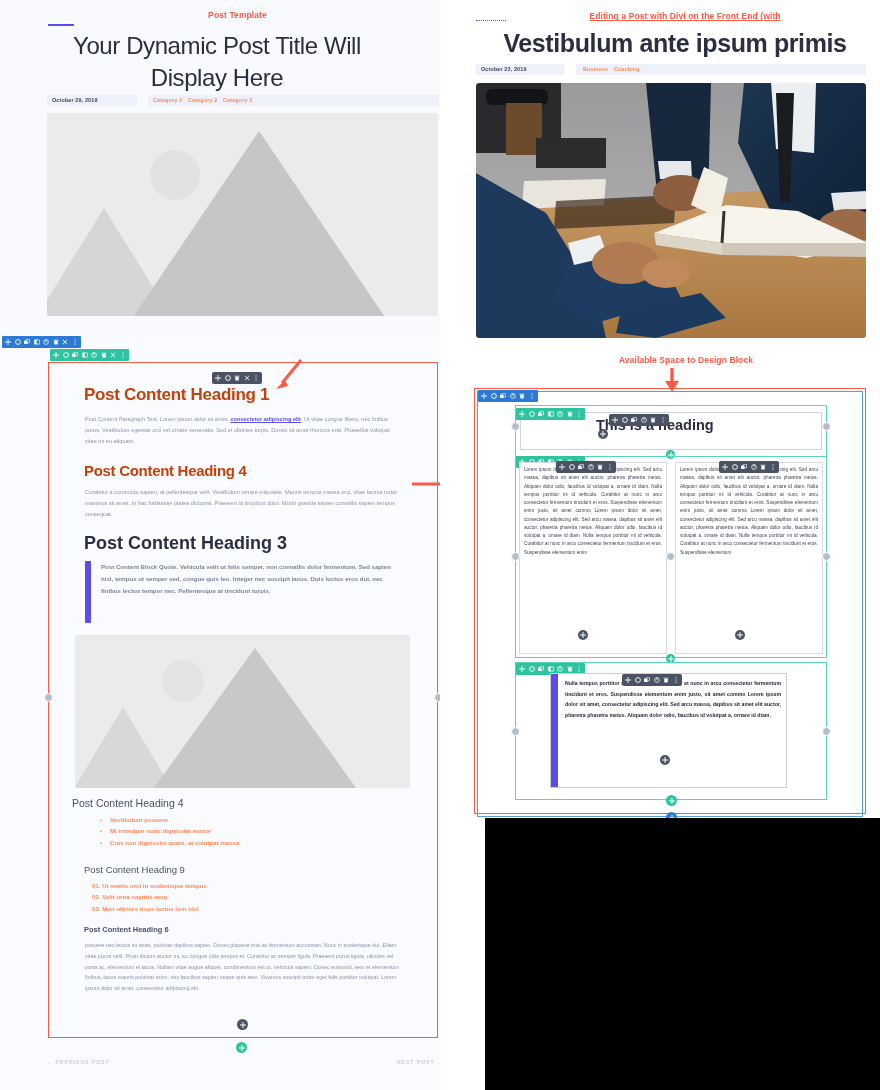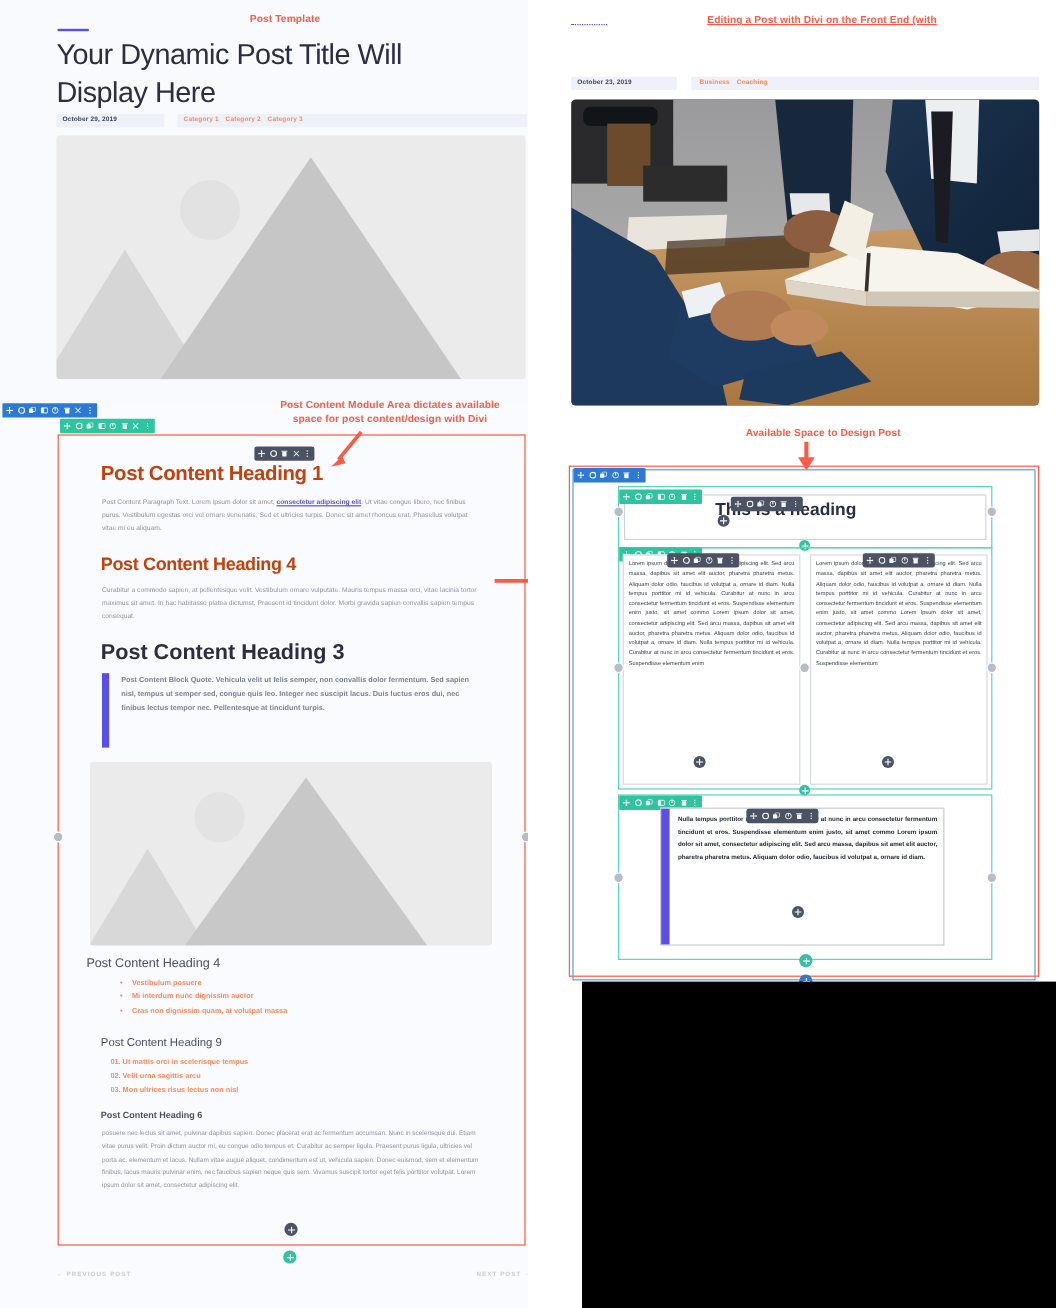--- a/index.html
+++ b/index.html
@@ -30,20 +30,21 @@
     letter-spacing: .1px;
   }
 
   
   .accent-rule { position:absolute; width:26px; height:2px; background:#5b4ee8; }
   .post-title {
     position: absolute;
     color: #2b2d42;
     font-weight: normal;
     letter-spacing: -.4px;
+    text-align: center;
   }
   .meta-bar { position:absolute; height:11px; background:#eef0fa; border-radius:1px; }
   .meta-text {
     position:absolute; font-size:5.4px; font-weight:bold; letter-spacing:.15px;
     line-height:11px; white-space:nowrap;
   }
   .meta-date { color:#3d4263; }
   .meta-cat  { color:#fb8a5a; }
 
   
@@ -254,24 +255,20 @@
       </span>
     <span class="ic">
         <svg viewBox="0 0 10 10">
           <circle cx="5" cy="1.4" r="1"></circle>
           <circle cx="5" cy="5" r="1"></circle>
           <circle cx="5" cy="8.6" r="1"></circle>
         </svg>
       </span>
   </div>
 
-  <div class="caption" style="left:225px; top:331px; width:200px;">
-    <div>Post Content Module Area dictates available</div>
-    <div>space for post content/design with Divi</div>
-  </div>
 
   <svg class="arrow-svg" style="left:272px; top:358px; width:36px; height:32px;" viewBox="0 0 36 32">
     <path d="M29 2 L10 25" stroke="#fb5a45" stroke-width="3" fill="none"></path>
     <path d="M4 31 L13 22 L16 28 Z" fill="#fb5a45"></path>
   </svg>
 
   <div class="redbox" style="left:48px; top:362px; width:390px; height:676px;"></div>
 
   <div class="tbar dark" style="left:212px; top:372px;">
     <span class="ic">
@@ -372,20 +369,21 @@
     <path d="M74 1 L90 8 L74 15 Z" fill="#fb5a45"></path>
   </svg>
 
   <div class="panel panel-right"></div>
   <div class="pagebg"></div>
 
   <div class="caption" style="left:560px; top:10px; width:250px;text-decoration:underline;">Editing a Post with Divi on the Front End (with</div>
 
   <div class="accent-rule" style="left:476px; top:20px; border-bottom:1px dotted #5b4ee8; background:transparent; height:0; width:30px;"></div>
 
+  <div class="post-title" style="left:475px; top:28px; width:400px; font-size:25px; font-weight:bold; line-height:1.25;">Vestibulum ante ipsum primis</div>
 
   <div class="meta-bar" style="left:476px; top:64px; width:88px;"></div>
   <div class="meta-text meta-date" style="left:481px; top:64px;">October 23, 2019</div>
   <div class="meta-bar" style="left:576px; top:64px; width:290px;"></div>
   <div class="meta-text meta-cat" style="left:583px; top:64px;">Business</div>
   <div class="meta-text meta-cat" style="left:614px; top:64px;">Coaching</div>
 
   <div class="photo" style="left:476px; top:83px; width:390px; height:255px;">
     <svg viewBox="0 0 390 255" preserveAspectRatio="none">
       <defs>
@@ -429,21 +427,21 @@
 
       <path d="M0 90 L70 130 L120 210 L130 255 L0 255 Z" fill="#1d3a5c"></path>
       <path d="M90 175 L150 165 L190 185 L205 215 L120 240 L80 215 Z" fill="#1e3c61"></path>
       <path d="M92 160 L124 152 L132 174 L98 182 Z" fill="#eef1f4"></path>
       <ellipse cx="150" cy="180" rx="34" ry="21" fill="#b07b52"></ellipse>
       <ellipse cx="190" cy="190" rx="24" ry="15" fill="#c08a5d"></ellipse>
       <path d="M145 228 L225 210 L250 235 L180 255 L140 250 Z" fill="#1c3a5d"></path>
     </svg>
   </div>
 
-  <div class="caption" style="left:600px; top:354px; width:172px;">Available Space to Design Post</div>
+  <div class="caption" style="left:600px; top:354px; width:172px;">Available Space to Design Block</div>
 
   <svg class="arrow-svg" style="left:665px; top:368px; width:14px; height:24px;" viewBox="0 0 14 24">
     <path d="M7 0 V14" stroke="#fb5a45" stroke-width="3.4" fill="none"></path>
     <path d="M0 13 L14 13 L7 24 Z" fill="#fb5a45"></path>
   </svg>
 
   <div class="redbox" style="left:474px; top:388px; width:392px; height:426px;"></div>
   <div class="bluebox" style="left:477px; top:391px; width:386px; height:426px;"></div>
 
   <div class="tbar blue" style="left:478px; top:390px;">

